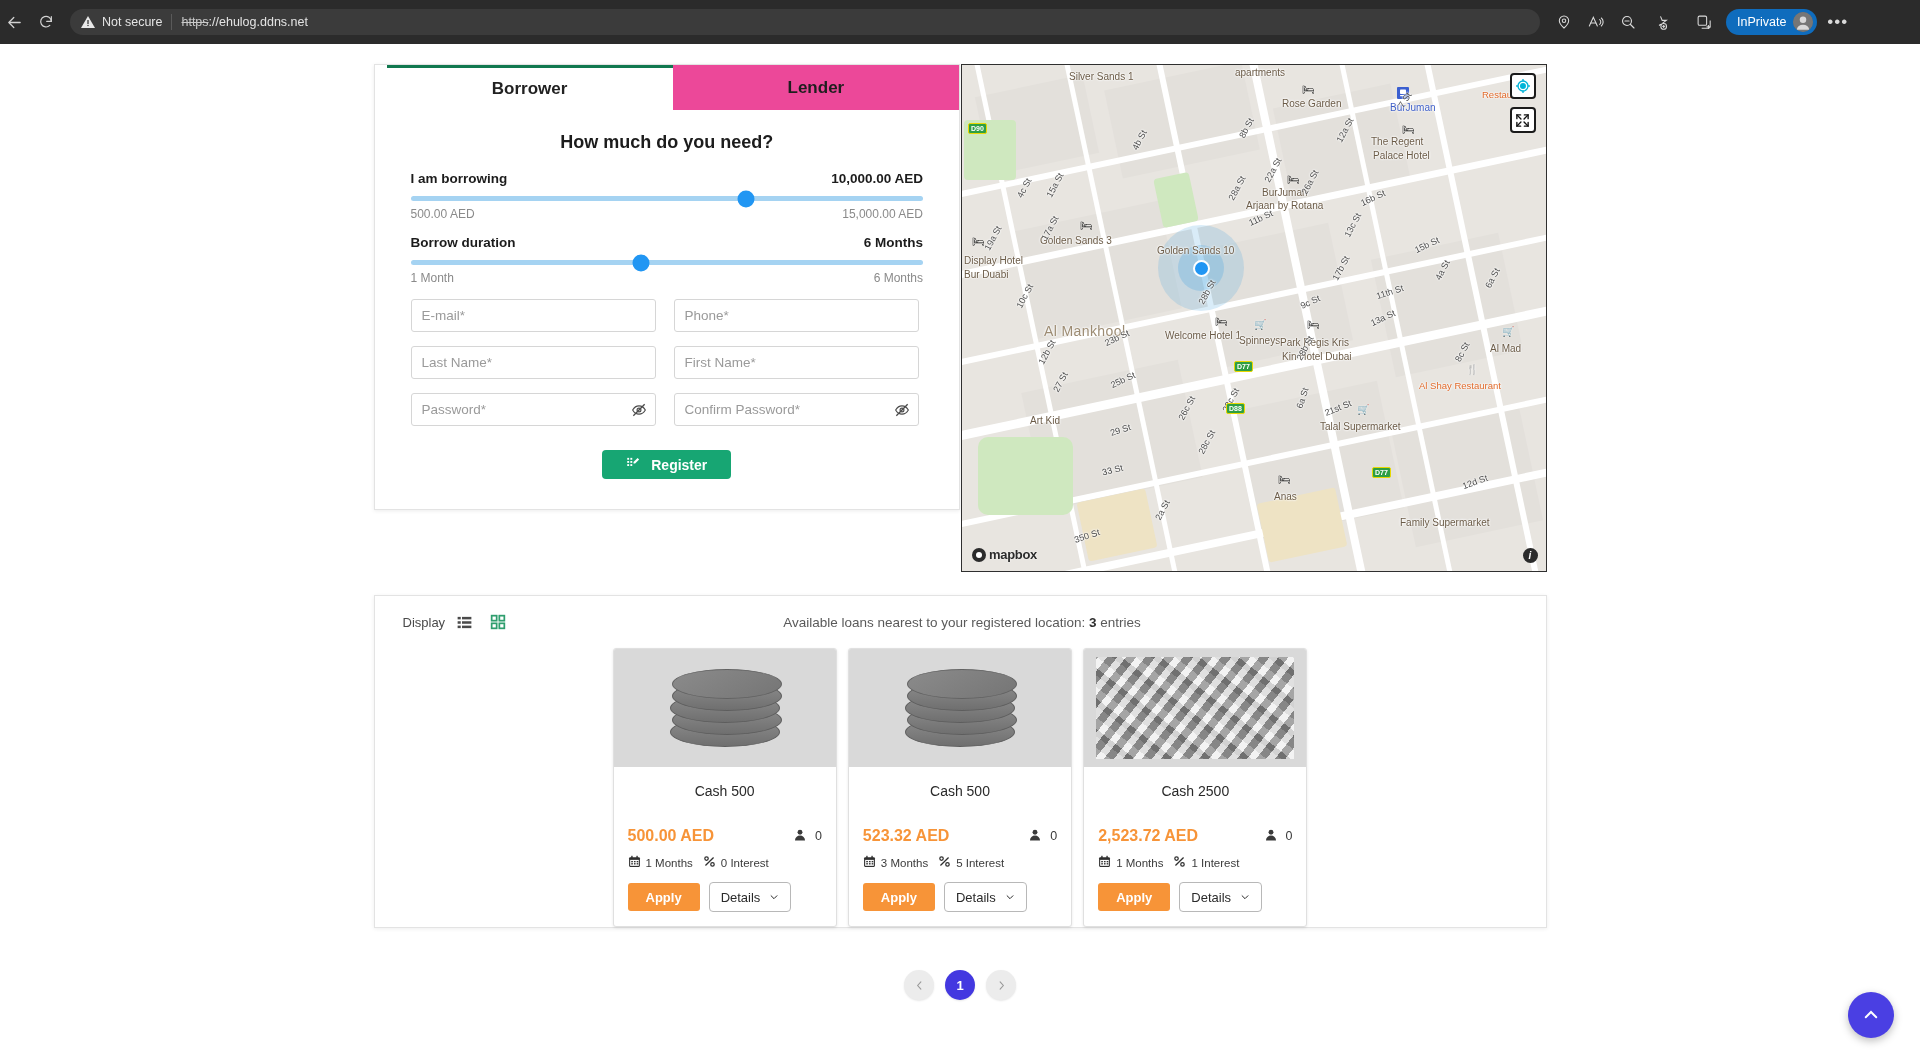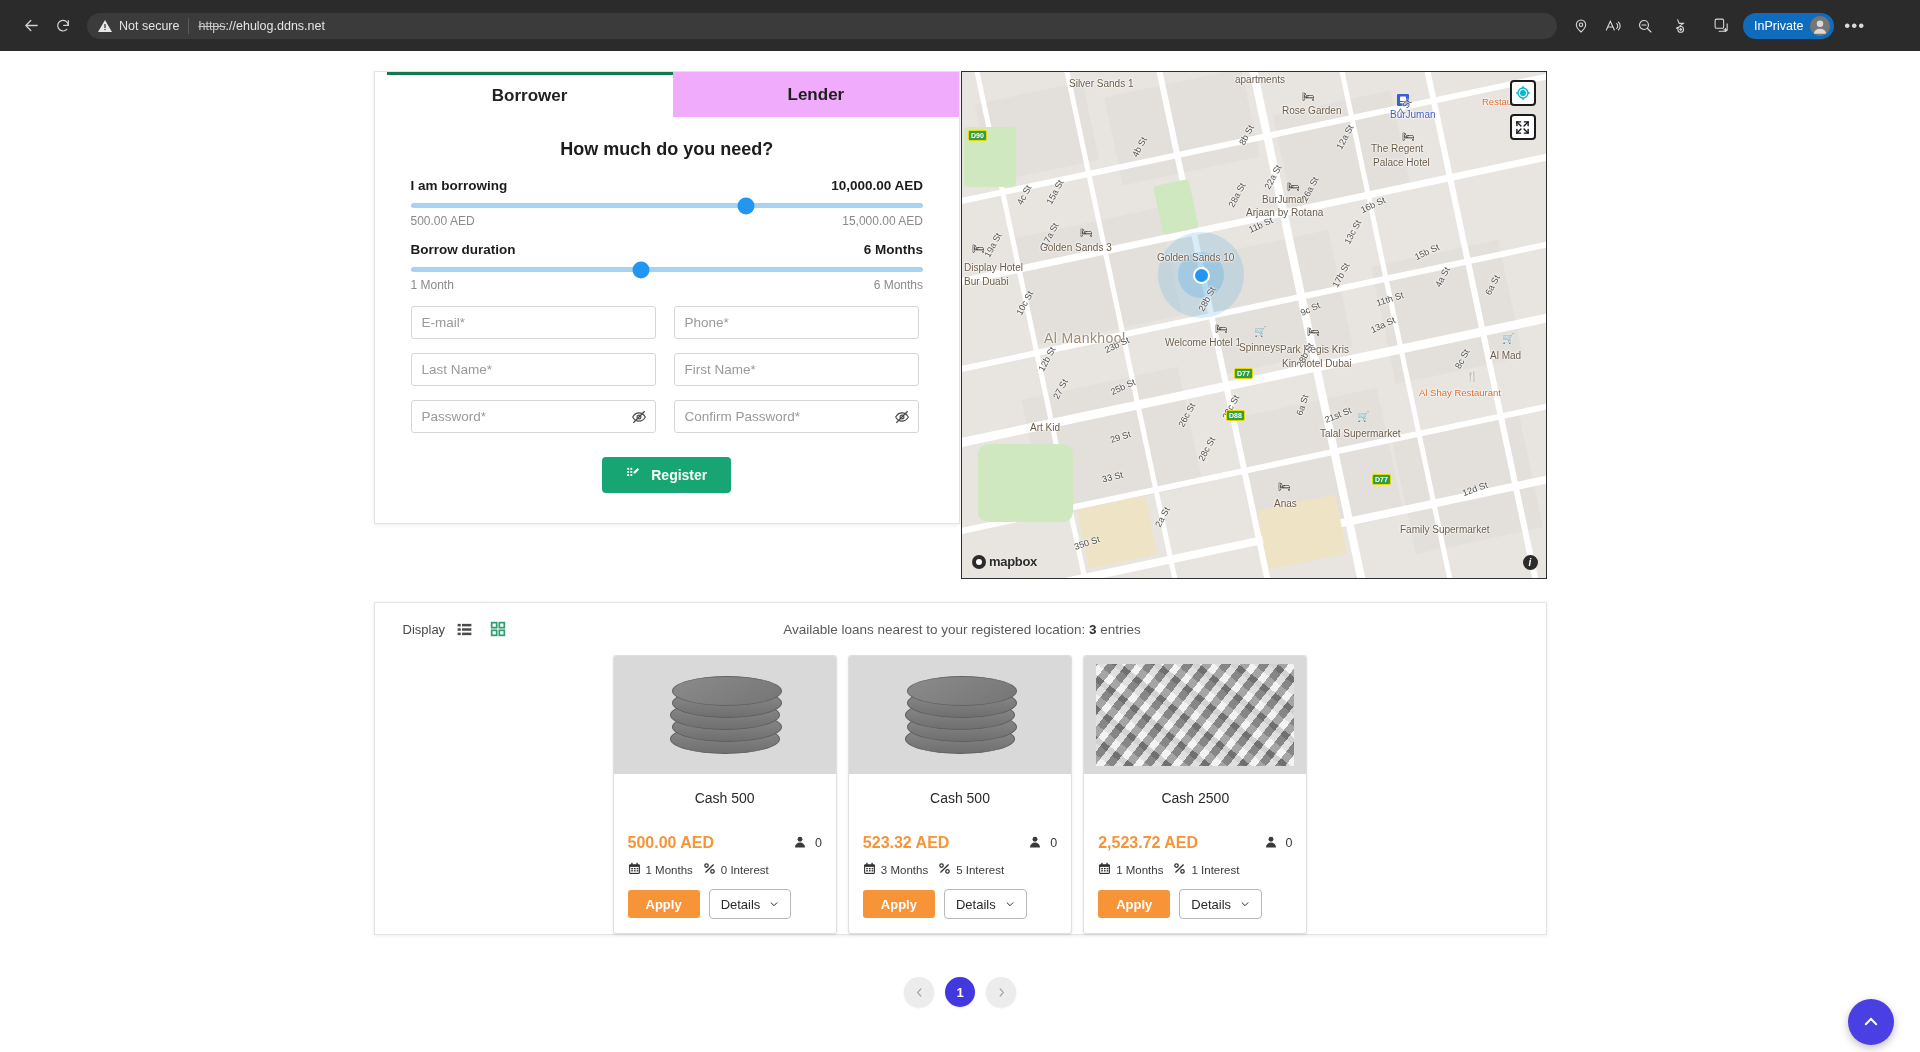--- a/index.html
+++ b/index.html
@@ -6,22 +6,22 @@
   * { box-sizing: border-box; }
   html, body { margin:0; padding:0; }
   body {
     width:1920px; height:1052px; overflow:hidden;
     font-family:"Liberation Sans", sans-serif;
     background:#ffffff;
   }
 
   
   .browser-bar{
-    height:51px; background:#2b2b2b; display:flex; align-items:center;
-    padding:0 17px; gap:4px; position:relative;
+    height:44px; background:#2b2b2b; display:flex; align-items:center;
+    padding:0 0; gap:4px; position:relative;
   }
   .nav-btn{
     width:28px;height:28px;display:flex;align-items:center;justify-content:center;
     color:#d2d2d2; border-radius:4px; cursor:default; flex:none;
   }
   .nav-btn svg{display:block}
   .addr-wrap{
     flex:1; height:26px; background:#3b3b3b; border-radius:13px;
     display:flex; align-items:center; padding:0 10px; margin-left:6px; margin-right:6px;
     max-width:1470px;
@@ -56,21 +56,21 @@
   .form-card{
     width:587px; background:#fff; border:1px solid #e3e3e3;
     box-shadow:0 1px 4px rgba(0,0,0,.08);
   }
   .tabs{ display:flex; height:45px;padding-left:12px; }
   .tab{
     flex:1; display:flex; align-items:center; justify-content:center;
     font-size:17px; font-weight:bold; color:#222; cursor:pointer;
   }
   .tab.active{ background:#fff; border-top:3px solid #11784f; }
-  .tab.inactive{ background:#f0abfc; color:#1e1e1e; }
+  .tab.inactive{ background:#ec4899; color:#1e1e1e; }
 
   .form-body{ padding:14px 36px 30px; }
   .form-title{
     text-align:center; font-size:18px; font-weight:bold; color:#1c1c1c;
     margin:8px 0 18px;
   }
   .slider-row{
     display:flex; justify-content:space-between; align-items:baseline;
     font-size:13.5px; font-weight:bold; color:#1c1c1c; margin-bottom:8px;
   }
@@ -94,21 +94,21 @@
   }
   .field input::placeholder{ color:#9a9a9a; }
   .eye{
     position:absolute; right:9px; top:50%; transform:translateY(-50%);
     width:16px;height:16px; color:#4a4a4a; cursor:pointer;
   }
   .register-wrap{ display:flex; justify-content:center; margin-top:24px; }
   .register-btn{
     display:flex;align-items:center;gap:10px;
     background:#17a673; color:#fff; border:none; border-radius:4px;
-    height:36px; padding:0 24px; font-size:14px; font-weight:bold; cursor:pointer;
+    height:29px; padding:0 24px; font-size:14px; font-weight:bold; cursor:pointer;
     font-family:"Liberation Sans", sans-serif;
   }
 
   
   .map-card{
     width:586px; height:508px; margin-left:1px; position:relative;
     border:1px solid #2f2f2f; overflow:hidden; background:#e9e6e1;
   }
   .map-canvas{ position:absolute; inset:0; background:#e8e5e0; }
   .blk{ position:absolute; background:#e3e0db; }

